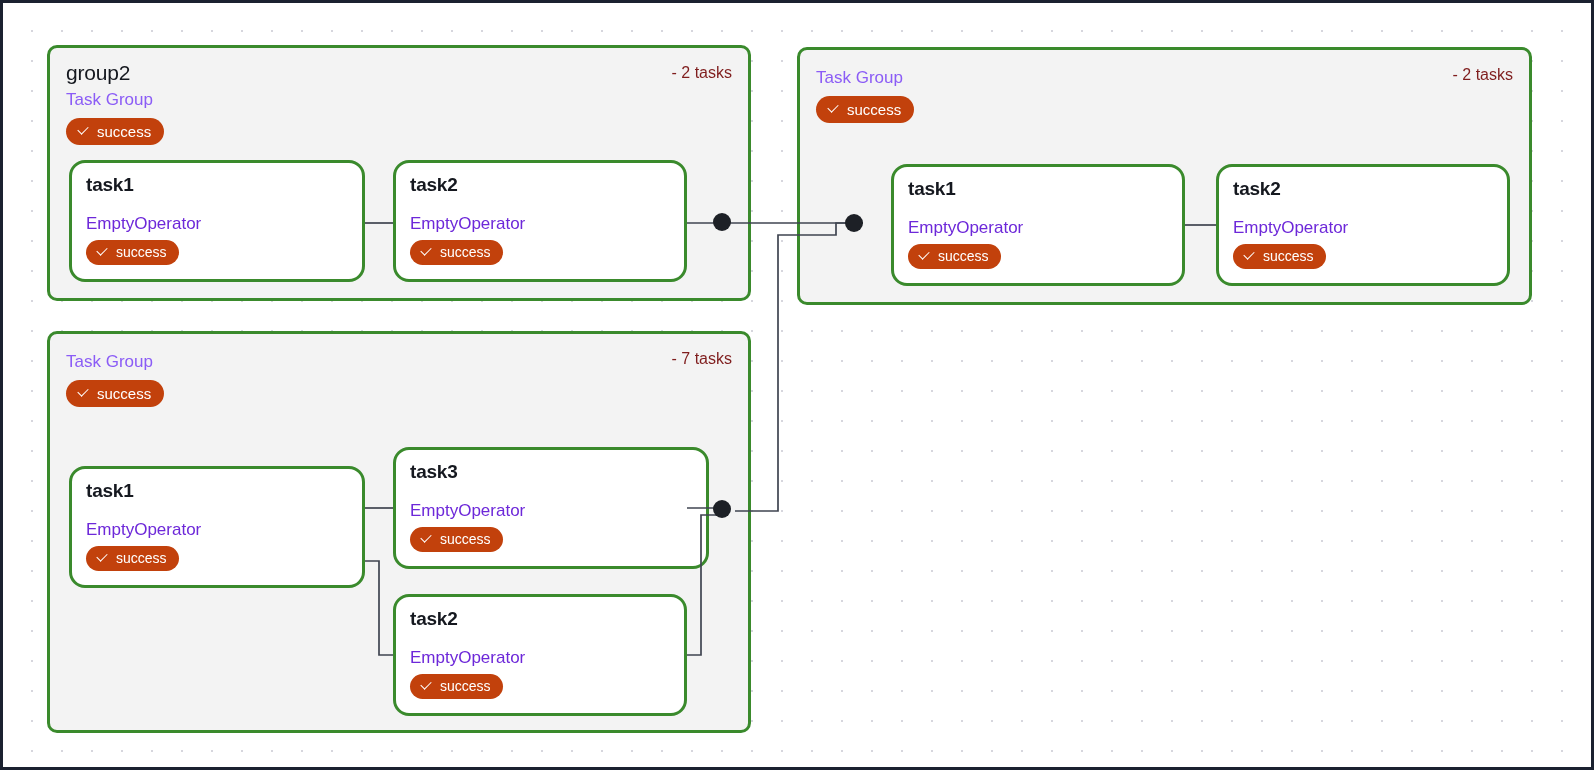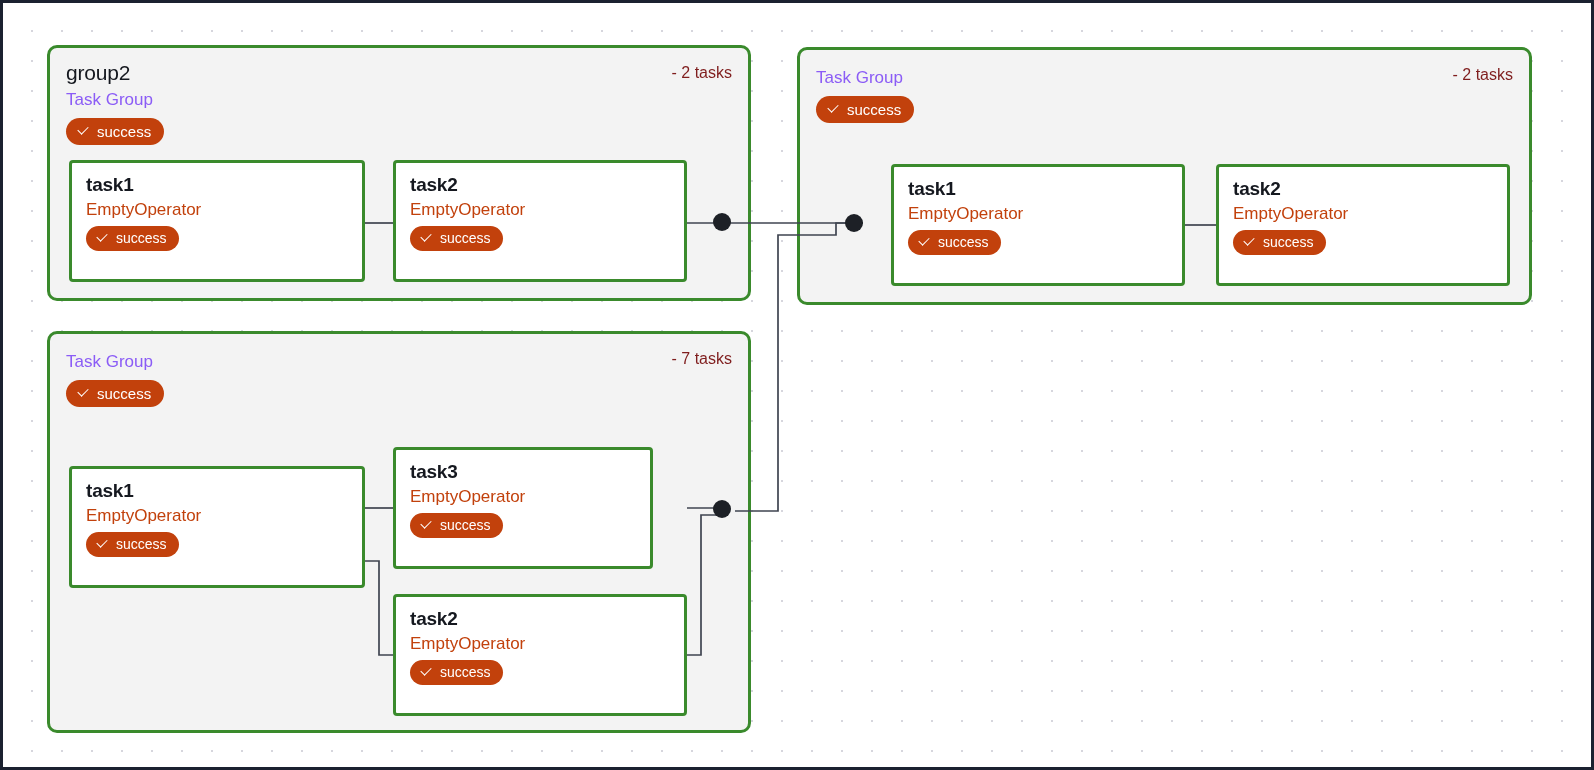--- a/index.html
+++ b/index.html
@@ -83,36 +83,36 @@
     border-bottom: 1.8px solid #ffffff;
     transform: rotate(-45deg);
   }
   .group-badge-wrap { padding: 6px 16px 0 16px; }
 
   
   .node {
     position: absolute;
     background: #ffffff;
     border: 3px solid #3a8a2c;
-    border-radius: 4px;
+    border-radius: 16px;
     z-index: 3;
     padding: 10px 14px;
   }
   .node-title {
     font-size: 19px;
     font-weight: bold;
     color: #15181f;
     line-height: 23px;
     letter-spacing: -0.2px;
   }
   .node-operator {
     font-size: 17px;
-    color: #c2410c;
+    color: #6d28d9;
     line-height: 23px;
-    margin-top: 2px;
+    margin-top: 16px;
   }
   .node-badge-wrap { margin-top: 5px; }
 
   
   #edges {
     position: absolute;
     left: 0; top: 0;
     width: 1594px; height: 770px;
     z-index: 4;
     pointer-events: none;
@@ -236,21 +236,21 @@
     <div class="node-title">task1</div>
     <div class="node-operator">EmptyOperator</div>
     <div class="node-badge-wrap">
       <span class="badge small">
         <span class="check"></span>
         <span>success</span>
       </span>
     </div>
   </div>
 
-  <div class="node" style="left:390px; top:444px; width:260px; height:122px;">
+  <div class="node" style="left:390px; top:444px; width:316px; height:122px;">
     <div class="node-title">task3</div>
     <div class="node-operator">EmptyOperator</div>
     <div class="node-badge-wrap">
       <span class="badge small">
         <span class="check"></span>
         <span>success</span>
       </span>
     </div>
   </div>
 

